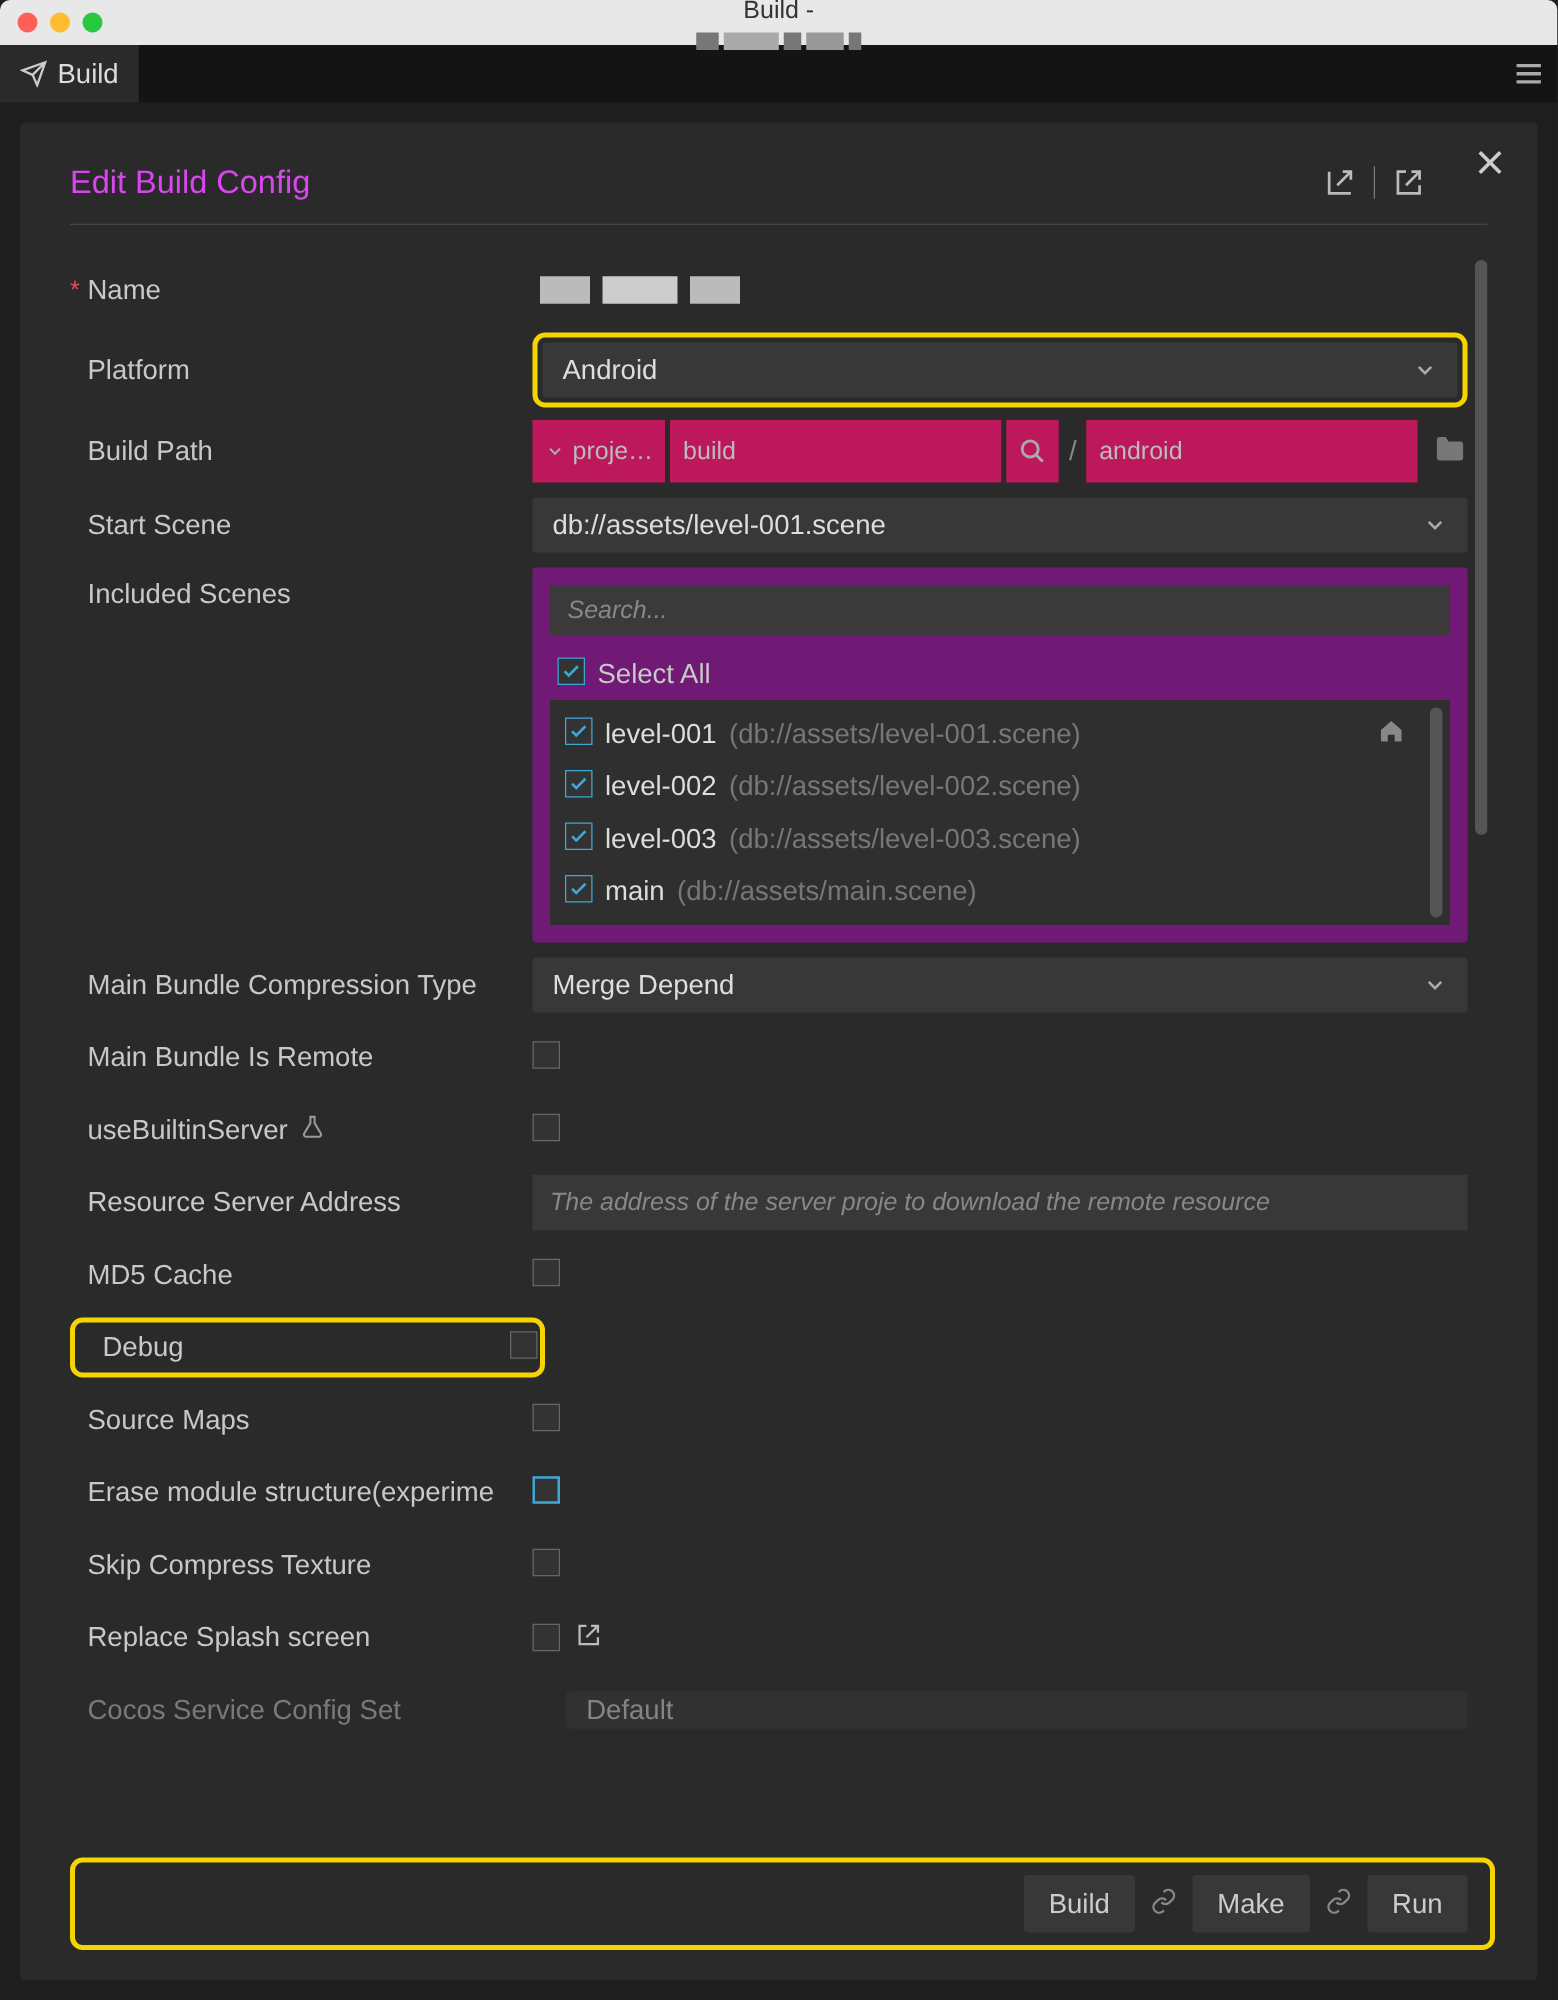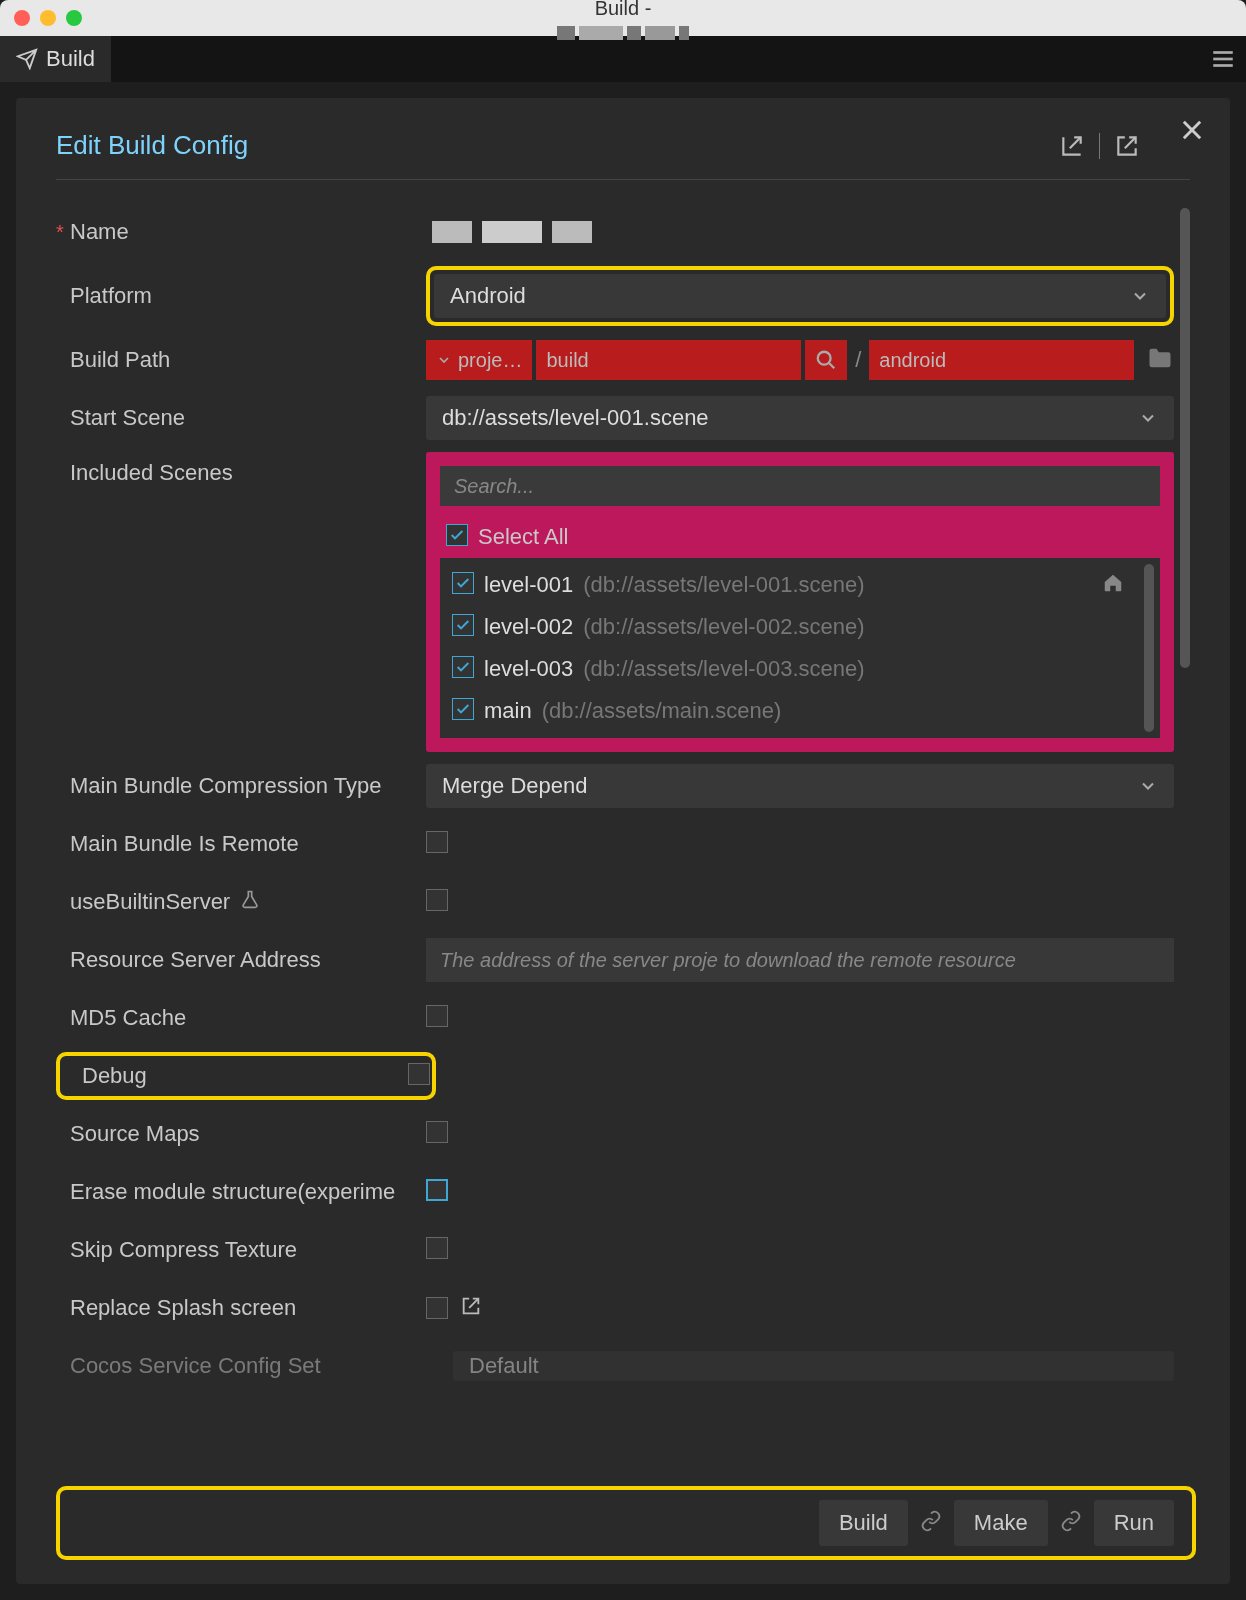--- a/index.html
+++ b/index.html
@@ -16,21 +16,21 @@
   .tabbar { height:46px; background:#141414; display:flex; align-items:stretch; justify-content:space-between; }
   .tab { display:flex; align-items:center; gap:8px; padding:0 16px; background:#2a2a2a; color:#ddd; font-size:22px;}
   .tab svg { width:22px; height:22px; fill:none; stroke:#ccc; stroke-width:2; }
   .hamburger { width:46px; display:flex; align-items:center; justify-content:center; cursor:pointer;}
   .hamburger svg { width:26px; height:26px; stroke:#aaa; stroke-width:2.5; }
 
   .panel { position:relative; margin:16px; background:#2a2a2a; border-radius:4px; height:calc(100% - 36px - 46px - 32px); padding:32px 40px 24px 40px; display:flex; flex-direction:column; }
   .close-x { position:absolute; top:18px; right:24px; cursor:pointer; }
   .close-x svg { width:28px; height:28px; stroke:#ccc; stroke-width:2.5; fill:none;}
   .panel-header { display:flex; justify-content:space-between; align-items:center; padding-bottom:18px; border-bottom:1px solid #444; margin-bottom:28px; }
-  .panel-title { font-size:26px; color:#7dd3fc; }
+  .panel-title { font-size:26px; color:#d946ef; }
   .panel-actions { display:flex; align-items:center; gap:14px; margin-right: 50px;}
   .panel-actions .sep { width:1px; height:26px; background:#777; }
   .panel-actions svg { width:26px; height:26px; stroke:#bbb; stroke-width:2; fill:none; cursor:pointer; }
 
   .form-scroll { flex:1; overflow:hidden; position:relative; padding-right: 16px;}
   .scroll-thumb { position:absolute; right:0; top:0; width:10px; height:460px; background:#555; border-radius:5px; }
 
   .row { display:flex; align-items:center; min-height:48px; margin-bottom:10px; }
   .row .label { width:370px; flex-shrink:0; font-size:22px; color:#c8c8c8; position:relative; padding-left:14px;}
   .row .label .req { color:#e05050; position:absolute; left:0; top:2px; font-size:20px; }
@@ -38,28 +38,28 @@
 
   .name-value { display:flex; gap:10px; align-items:center; padding-left:6px;}
   .name-value span { background:#bbb; height:22px; }
 
   .select { background:#383838; height:44px; border-radius:3px; display:flex; align-items:center; justify-content:space-between; padding:0 16px; color:#ddd; font-size:22px; cursor:pointer;}
   .select svg { width:20px; height:20px; stroke:#aaa; stroke-width:2.5; fill:none; }
 
   .highlight { border:4px solid #f5d400; border-radius:10px; }
 
   .path-row { display:flex; align-items:center; gap:4px; }
-  .path-seg { background:#b91c1c; height:40px; display:flex; align-items:center; padding:0 10px; font-size:20px; color:#bbb;}
+  .path-seg { background:#be185d; height:50px; display:flex; align-items:center; padding:0 10px; font-size:20px; color:#bbb;}
   .path-seg.dd { gap:6px; }
   .path-seg.dd svg { width:16px;height:16px;stroke:#aaa;stroke-width:2.5;fill:none;}
   .path-seg.search svg { width:22px;height:22px;stroke:#aaa;stroke-width:2.5;fill:none;}
   .slash { color:#888; font-size:22px; padding:0 4px;}
   .folder-icon svg { width:28px;height:28px;fill:#777; }
 
-  .scenes-box { background:#be185d; border-radius:3px; padding:14px; }
+  .scenes-box { background:#701a75; border-radius:3px; padding:14px; }
   .search-in { background:#3a3a3a; height:40px; display:flex; align-items:center; padding:0 14px; color:#888; font-style:italic; font-size:20px; margin-bottom:10px;}
   .scene-item { display:flex; align-items:flex-start; gap:10px; padding:8px 6px; font-size:22px; position:relative;}
   .scene-list { background:#2f2f2f; padding:6px; position:relative;}
   .scene-list .scene-item .sname { color:#ddd; }
   .scene-list .scene-item .spath { color:#777; }
   .home-icon { position:absolute; right:30px; top:8px; }
   .home-icon svg { width:22px;height:22px;fill:#888;}
   .list-thumb { position:absolute; right:6px; top:6px; bottom:6px; width:10px; background:#555; border-radius:5px;}
   
   .checkbox { width:22px; height:22px; border:1px solid #666; background:#333; display:inline-flex; align-items:center; justify-content:center; cursor:pointer;}

